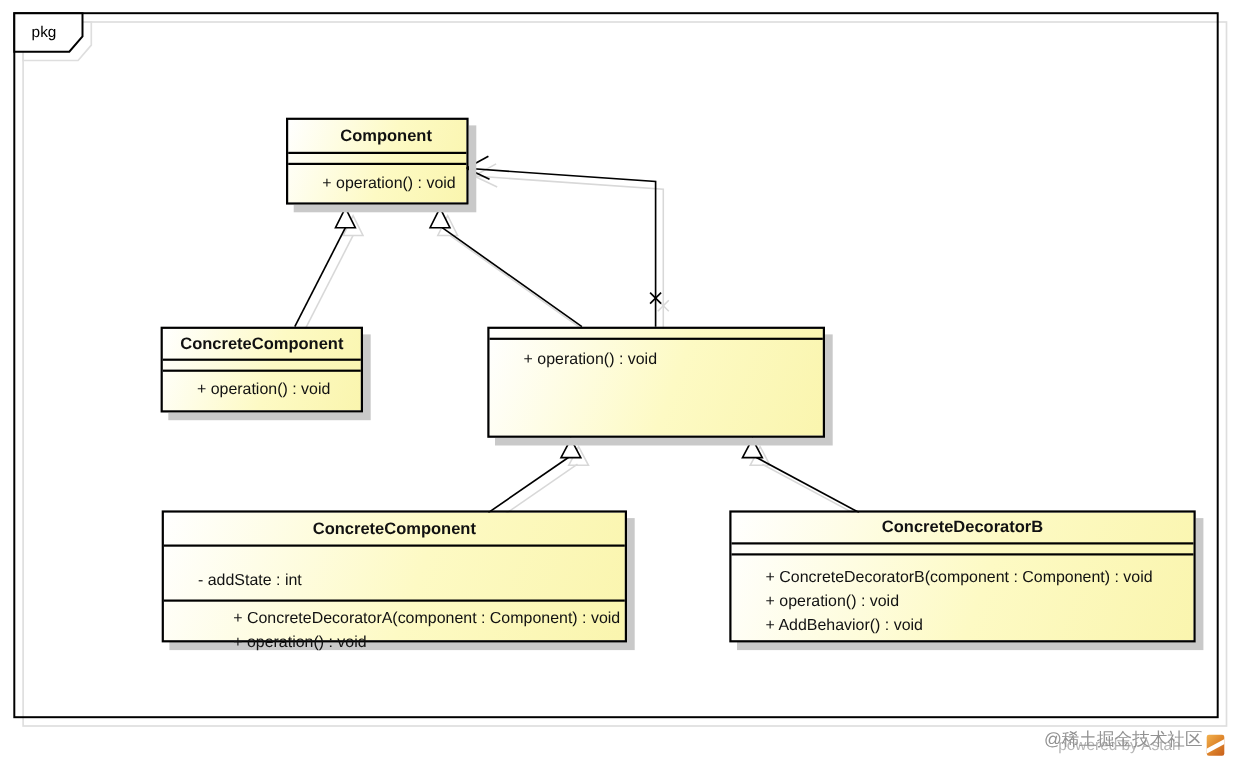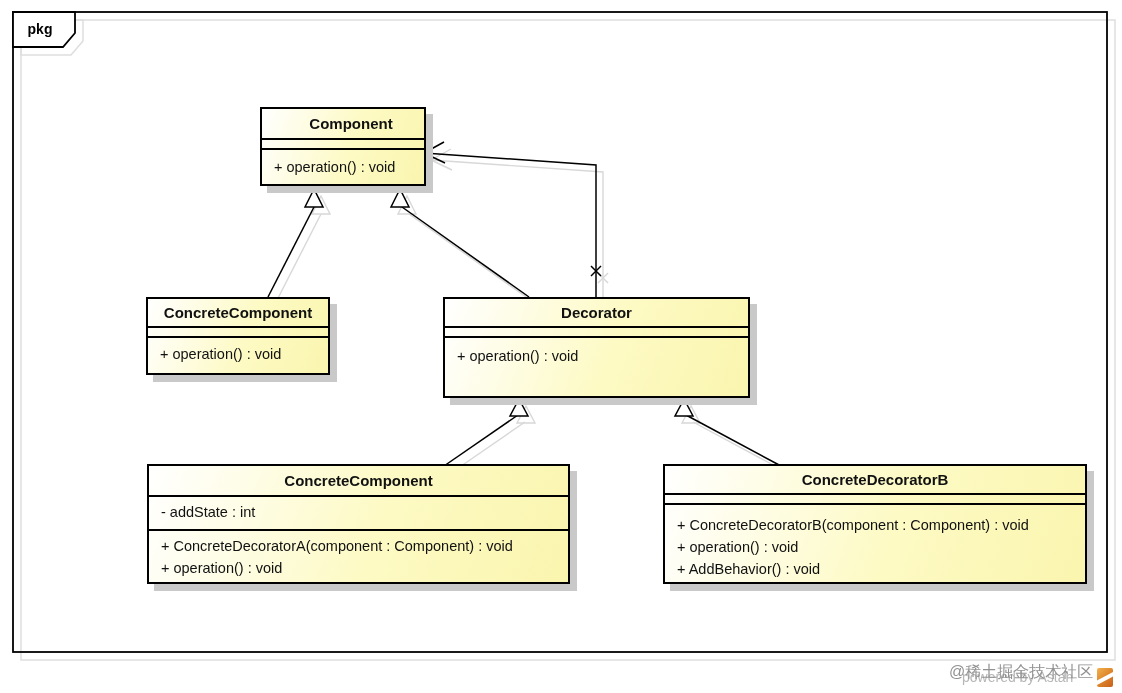--- a/index.html
+++ b/index.html
@@ -7,38 +7,38 @@
     width:1122px;height:693px;position:relative;overflow:hidden;
     background:#ffffff;
     font-family:"Liberation Sans", sans-serif;
     color:#111;
   }
   #connector-layer{position:absolute;left:0;top:0;width:1122px;height:693px;}
 
   
   .pkg-label{
     position:absolute;left:13px;top:12px;width:54px;height:34px;
-    font-weight:bold;font-size:14px;line-height:34px;text-align:center;color:#000;
+    font-weight:normal;font-size:14px;line-height:34px;text-align:center;color:#000;
   }
 
   
   .uml-class{
     position:absolute;box-sizing:border-box;
     border:2px solid #000;
     background:linear-gradient(110deg,#ffffff 0%,#fdfac4 55%,#faf5ae 100%);
     box-shadow:7px 7px 0 #c9c9c9;
     font-size:14.5px;
   }
   .cls-title{
     border-bottom:2px solid #000;
     font-weight:bold;font-size:15px;text-align:center;
     white-space:nowrap;overflow:hidden;
   }
   .cls-attrs{border-bottom:2px solid #000;box-sizing:content-box;}
-  .member{line-height:22px;padding-left:12px;white-space:nowrap;}
+  .member{line-height:22px;padding-left:12px;white-space:nowrap;margin-left:19px;}
 
   
   .wm-cn{
     position:absolute;left:949px;top:662px;
     font-size:16px;color:#929292;letter-spacing:0px;white-space:nowrap;z-index:6;
   }
   .wm-en{
     position:absolute;left:962px;top:669px;
     font-size:14px;color:#b6b6b6;white-space:nowrap;z-index:5;text-align:right;
   }
@@ -120,33 +120,32 @@
 
 <div class="uml-class" style="left:146px;top:297px;width:184px;height:78px;">
   <div class="cls-title" style="height:27px;line-height:27px;">ConcreteComponent</div>
   <div class="cls-attrs" style="height:8px;"></div>
   <div style="padding-top:5px;">
     <div class="member">+ operation() : void</div>
   </div>
 </div>
 
 <div class="uml-class" style="left:443px;top:297px;width:307px;height:101px;">
-  <div class="cls-title" style="height:27px;line-height:27px;">Decorator</div>
   <div class="cls-attrs" style="height:8px;"></div>
   <div style="padding-top:8px;">
     <div class="member" style="line-height:21px;">+ operation() : void</div>
   </div>
 </div>
 
 <div class="uml-class" style="left:147px;top:464px;width:423px;height:120px;">
   <div class="cls-title" style="height:29px;line-height:29px;">ConcreteComponent</div>
-  <div class="cls-attrs" style="height:32px;padding-top:0;">
+  <div class="cls-attrs" style="height:32px;padding-top:16px;">
     <div class="member" style="padding-top:4px;">- addState : int</div>
   </div>
-  <div style="padding-top:4px;">
+  <div style="padding-top:4px;padding-left:32px;">
     <div class="member">+ ConcreteDecoratorA(component : Component) : void</div>
     <div class="member">+ operation() : void</div>
   </div>
 </div>
 
 <div class="uml-class" style="left:663px;top:464px;width:424px;height:120px;">
   <div class="cls-title" style="height:27px;line-height:27px;">ConcreteDecoratorB</div>
   <div class="cls-attrs" style="height:8px;"></div>
   <div style="padding-top:9px;">
     <div class="member">+ ConcreteDecoratorB(component : Component) : void</div>

